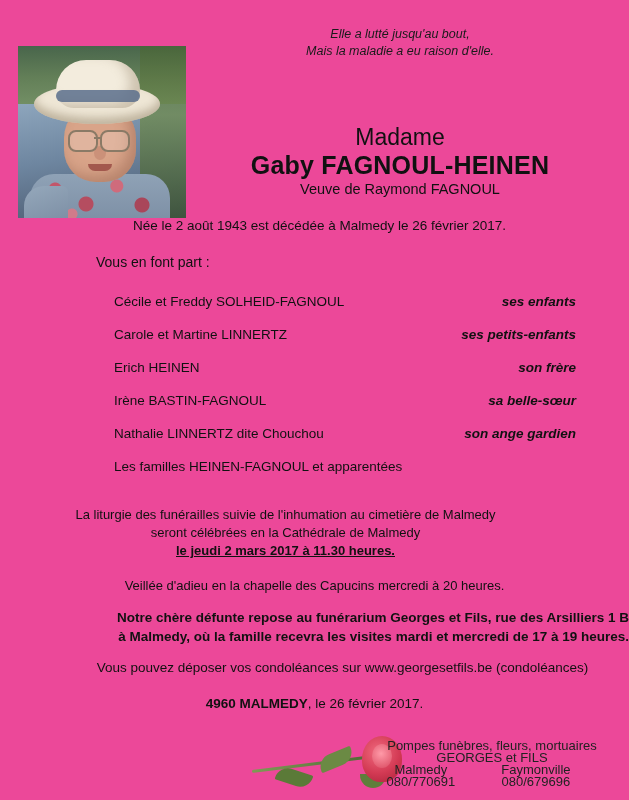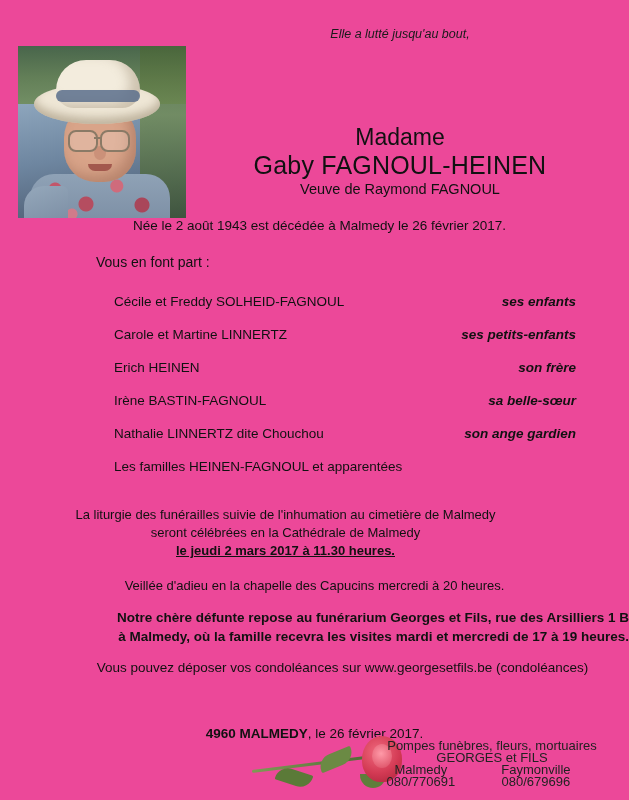--- a/index.html
+++ b/index.html
@@ -155,21 +155,21 @@
     text-align: center;
     font-size: 23px;
     color: #111;
   }
   .name {
     position: absolute;
     left: 190px; top: 151px;
     width: 420px;
     text-align: center;
     font-size: 25px;
-    font-weight: normal;
+    font-weight: bold;
     letter-spacing: .2px;
   }
   .widow {
     position: absolute;
     left: 190px; top: 181px;
     width: 420px;
     text-align: center;
     font-size: 14.5px;
   }
 
@@ -251,21 +251,20 @@
     font-size: 13.5px;
     margin-left: 28px;
   }
 
   .city {
     position: absolute;
     left: 0; top: 696px;
     width: 629px;
     text-align: center;
     font-size: 13.5px;
-    margin-top: 30px;
   }
   .city .bold { font-weight: bold; }
 
   
   .rose {
     position: absolute;
     left: 252px; top: 726px;
     width: 180px; height: 70px;
   }
   .rose-stem {
@@ -341,20 +340,21 @@
     <div class="glasses-l"></div>
     <div class="glasses-r"></div>
     <div class="glasses-bridge"></div>
     <div class="hat-brim"></div>
     <div class="hat-crown"></div>
     <div class="hat-band"></div>
   </div>
 
   <div class="epitaph">
     <div>Elle a lutté jusqu'au bout,</div>
+    <div>Mais la maladie a eu raison d'elle.</div>
   </div>
 
   <div class="madame">Madame</div>
   <div class="name">Gaby FAGNOUL-HEINEN</div>
   <div class="widow">Veuve de Raymond FAGNOUL</div>
   <div class="birthdeath">Née le 2 août 1943 est décédée à Malmedy le 26 février 2017.</div>
 
   <div class="announce">Vous en font part :</div>
 
   <div class="relatives">

